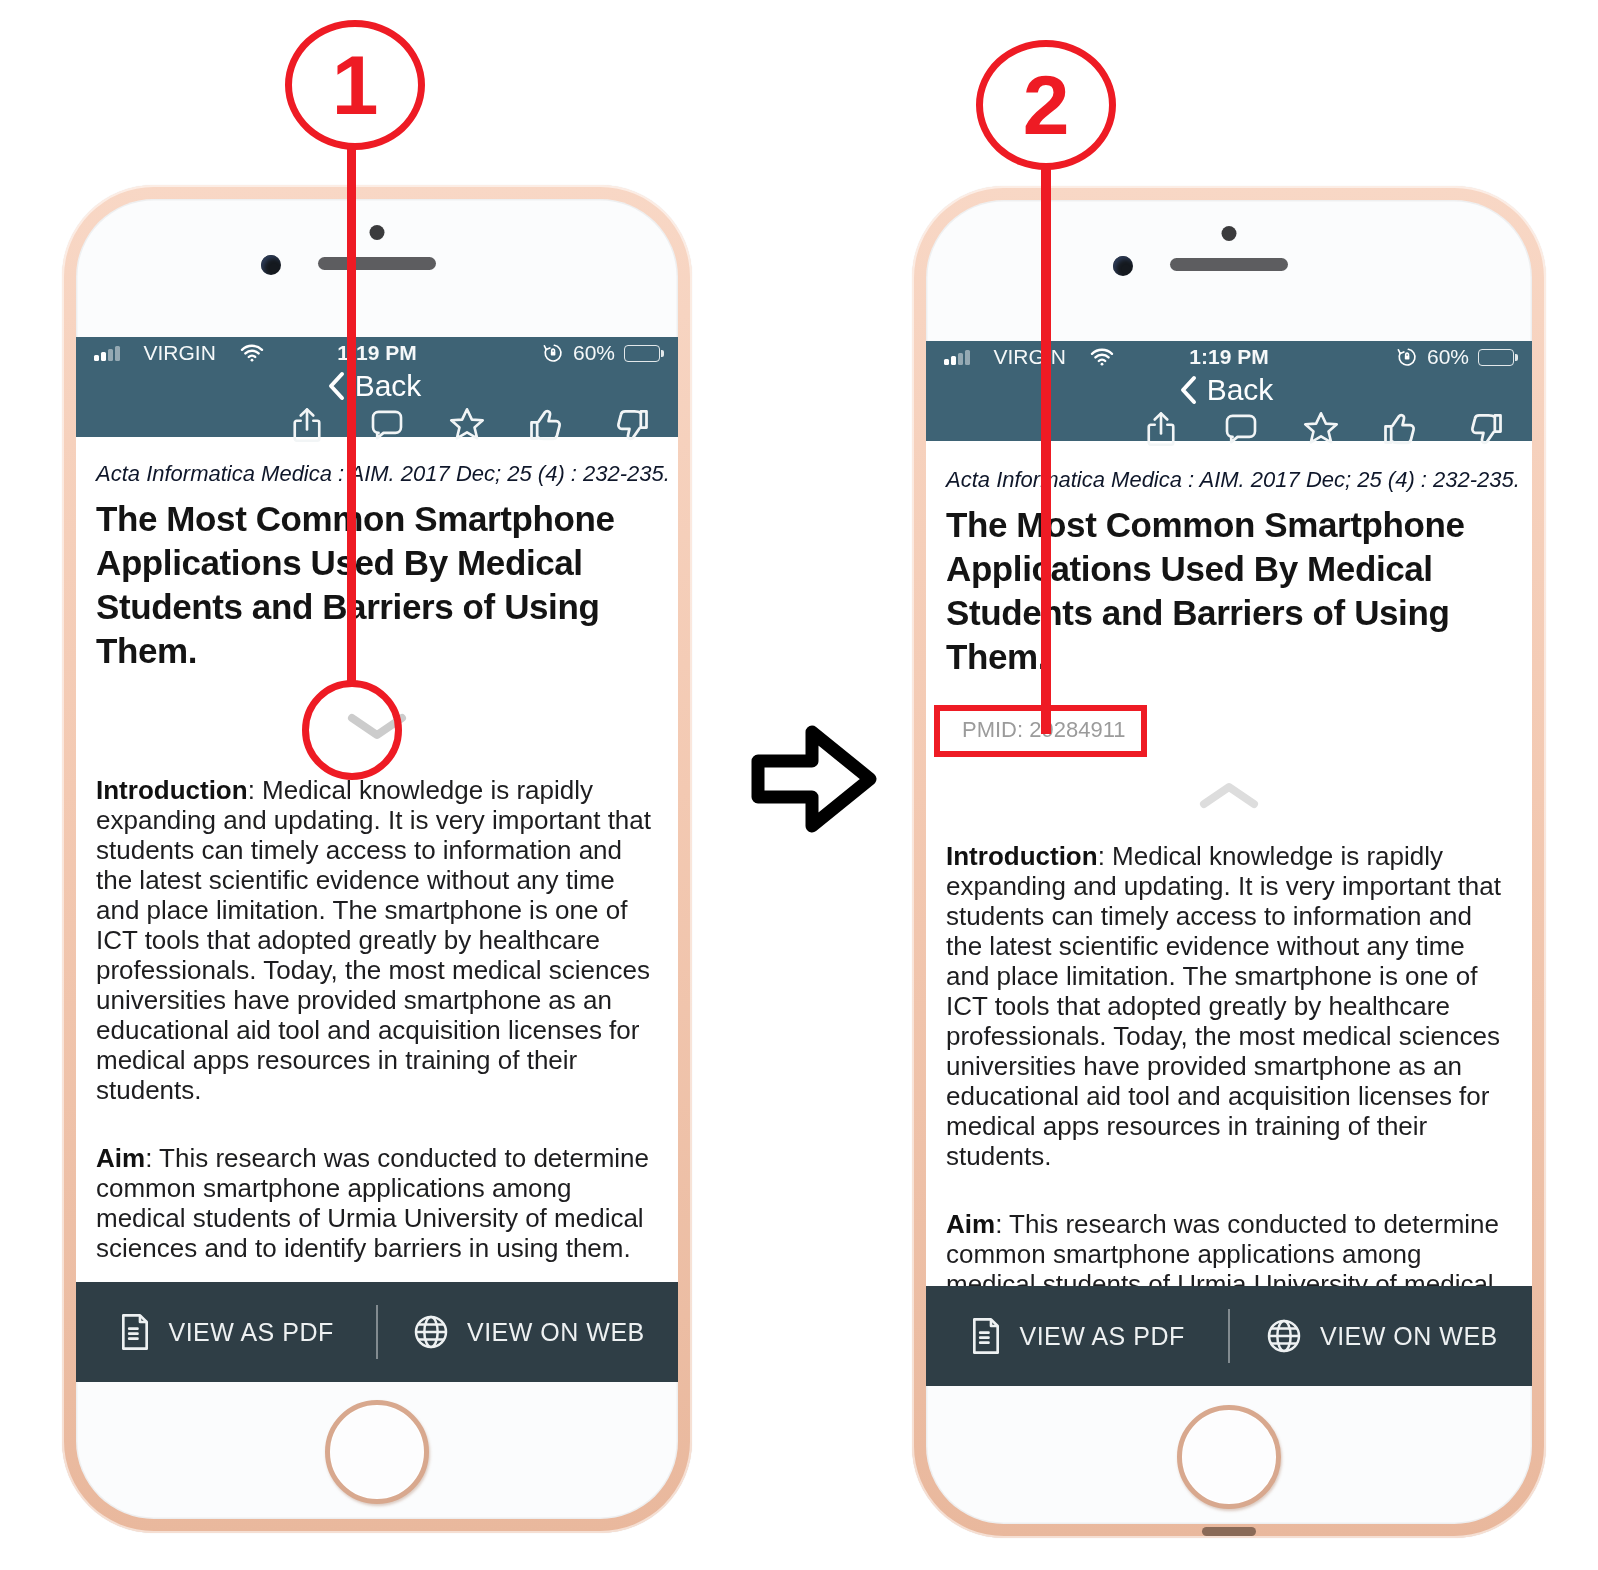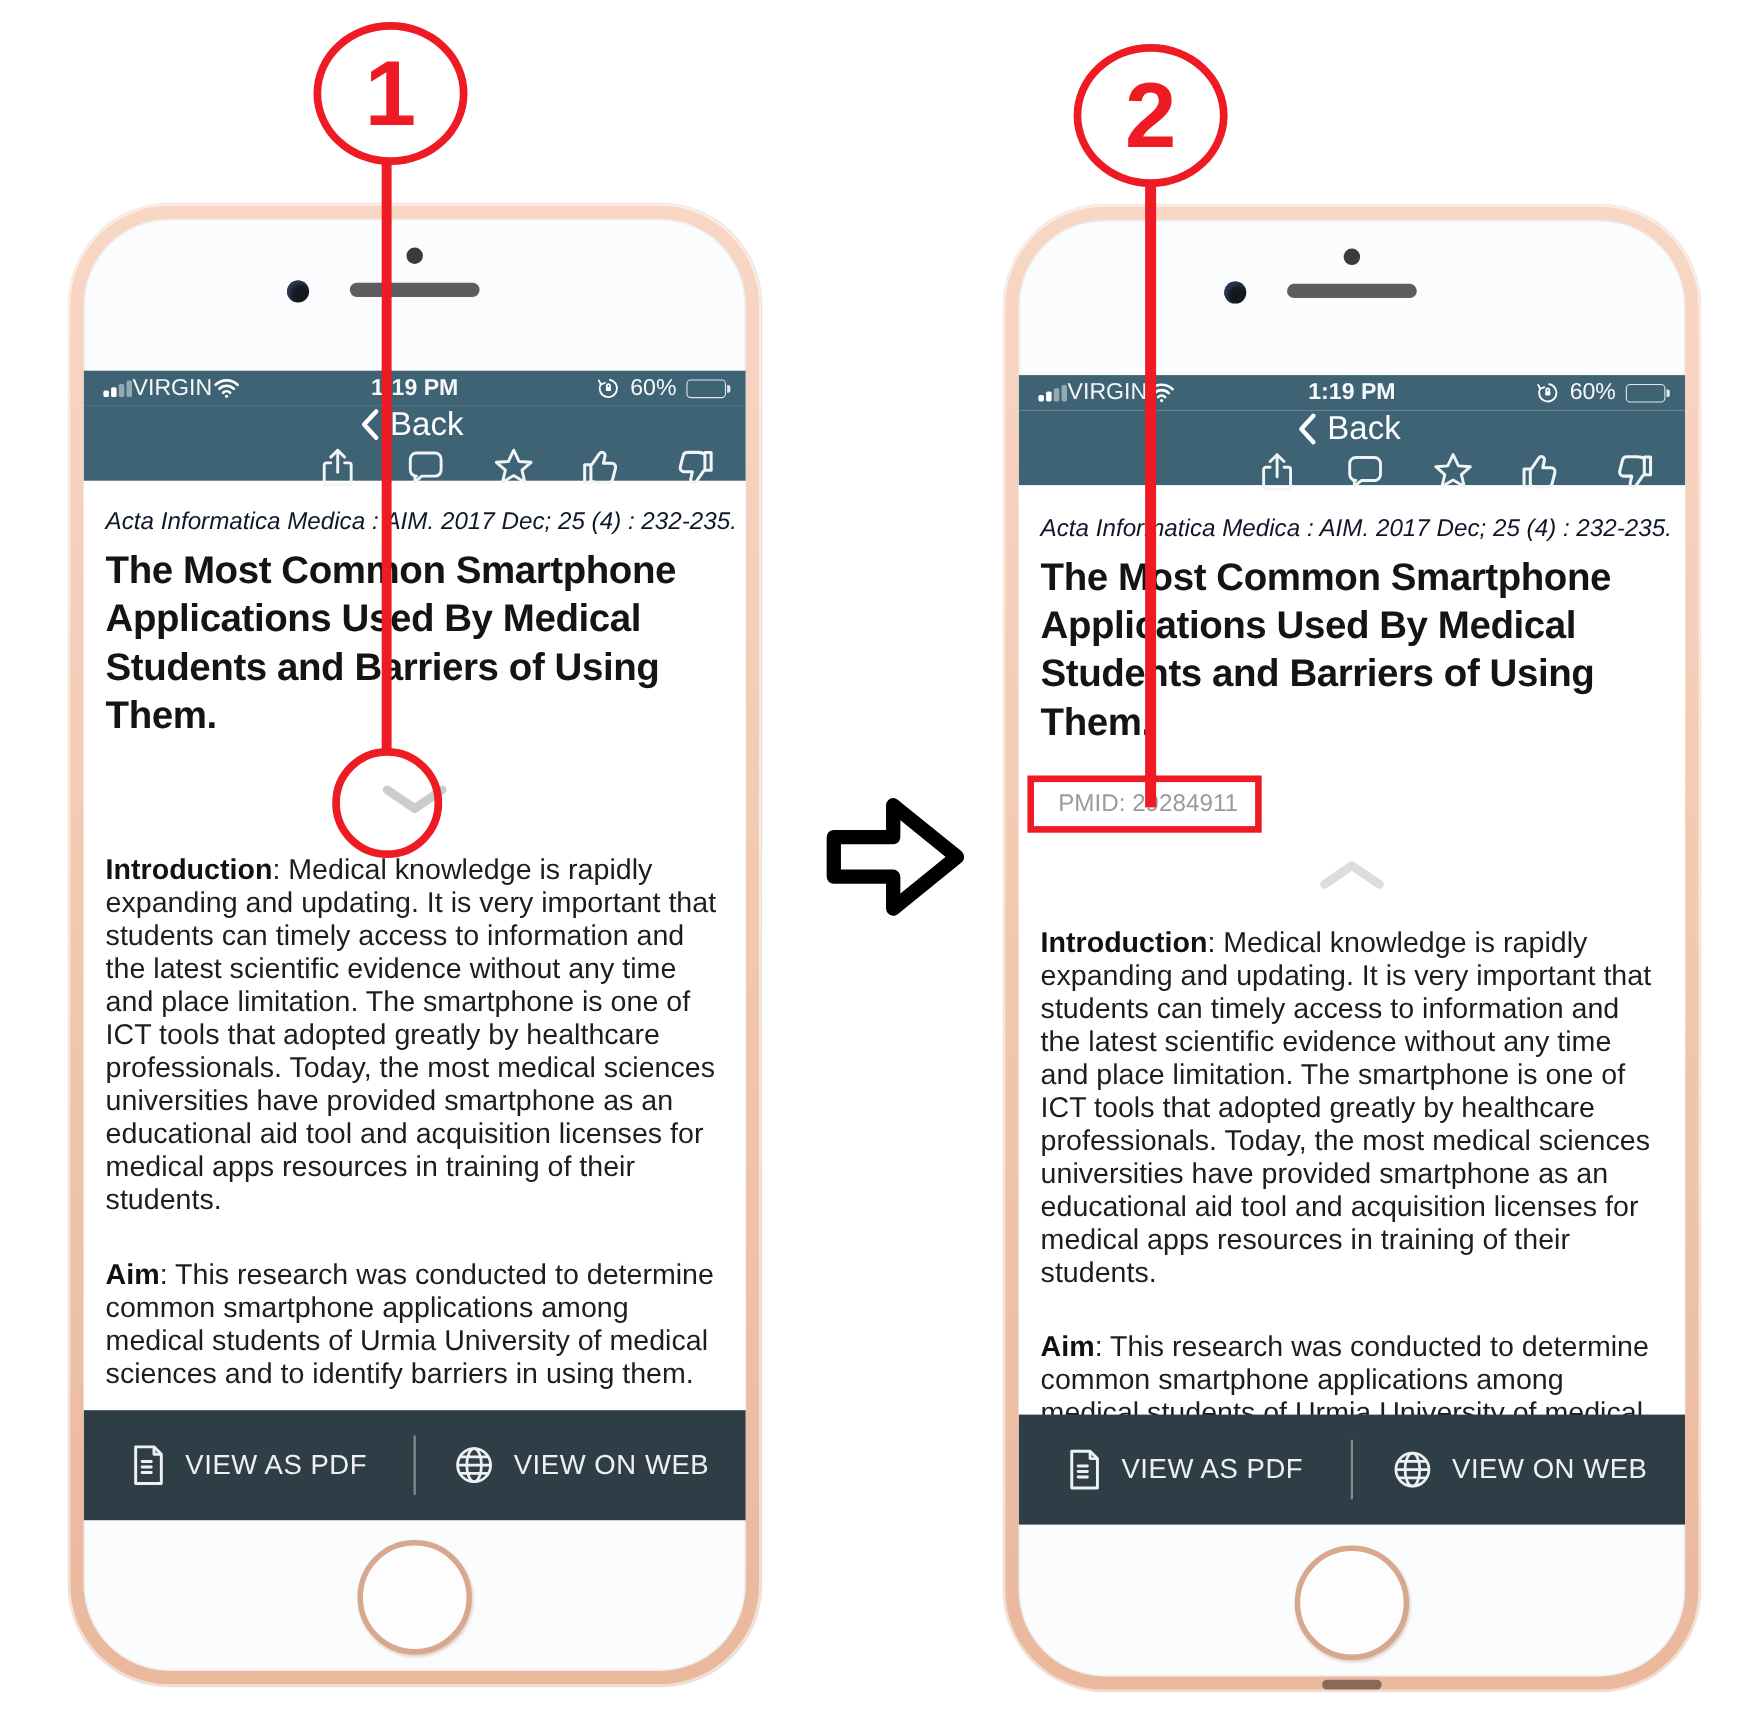--- a/index.html
+++ b/index.html
@@ -29,21 +29,21 @@
   .charging-port { position:absolute; bottom:2px; left:50%; transform:translateX(-50%);
                    width:54px; height:9px; border-radius:5px; background:#8a6a57; }
 
   
   .display { position:absolute; left:0; right:0; height:1045px; background:#ffffff; }
   .phone-left  .display { top:138px; }
   .phone-right .display { top:141px; }
 
   .statusbar { height:32px; background:#3e6375; color:#f5f8f9; display:flex;
                align-items:center; padding:0 18px; font-size:21px; position:relative; }
-  .sb-left { display:flex; align-items:center; gap:1px; }
+  .sb-left { display:flex; align-items:center; gap:24px; }
   .signal { display:flex; align-items:flex-end; gap:2.5px; }
   .signal i { display:block; width:4.5px; border-radius:1.5px; background:#ffffff; }
   .signal i:nth-child(1){height:6px;} .signal i:nth-child(2){height:9px;}
   .signal i:nth-child(3){height:12px;opacity:.45;} .signal i:nth-child(4){height:15px;opacity:.45;}
   .sb-time { position:absolute; left:50%; transform:translateX(-50%); font-weight:bold; font-size:21px; }
   .sb-right { margin-left:auto; display:flex; align-items:center; gap:9px;text-align:right; }
   .battery { position:relative; width:36px; height:17px; border:1.5px solid rgba(255,255,255,.85);
              border-radius:4px; padding:2px; }
   .battery .fill { width:60%; height:100%; background:#ffffff; border-radius:1.5px; }
   .battery .nub { position:absolute; right:-5px; top:4.5px; width:3px; height:7px;

